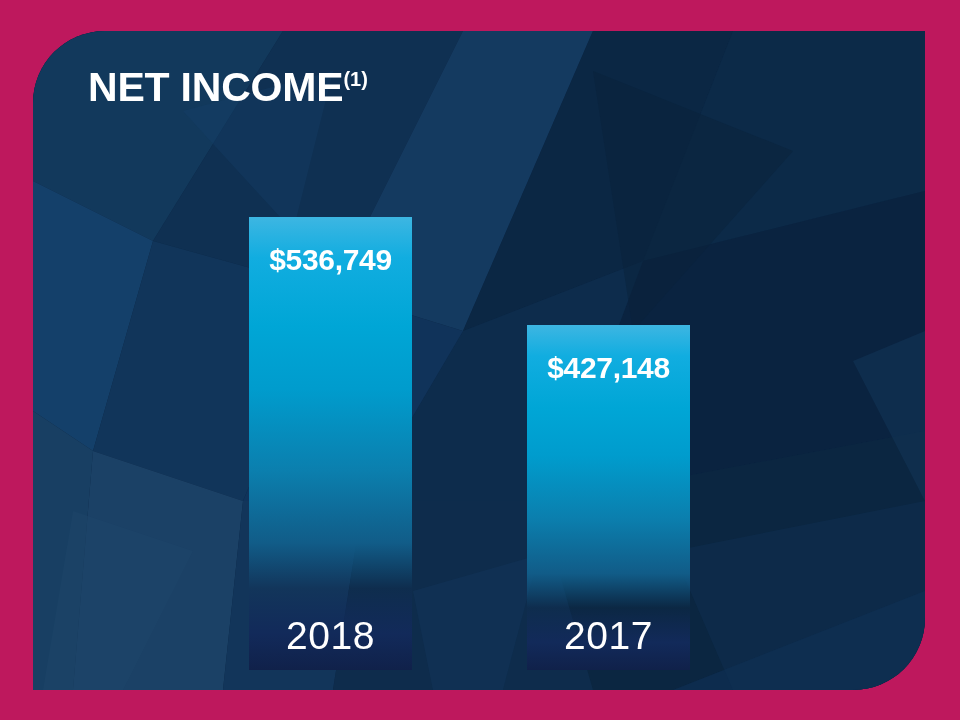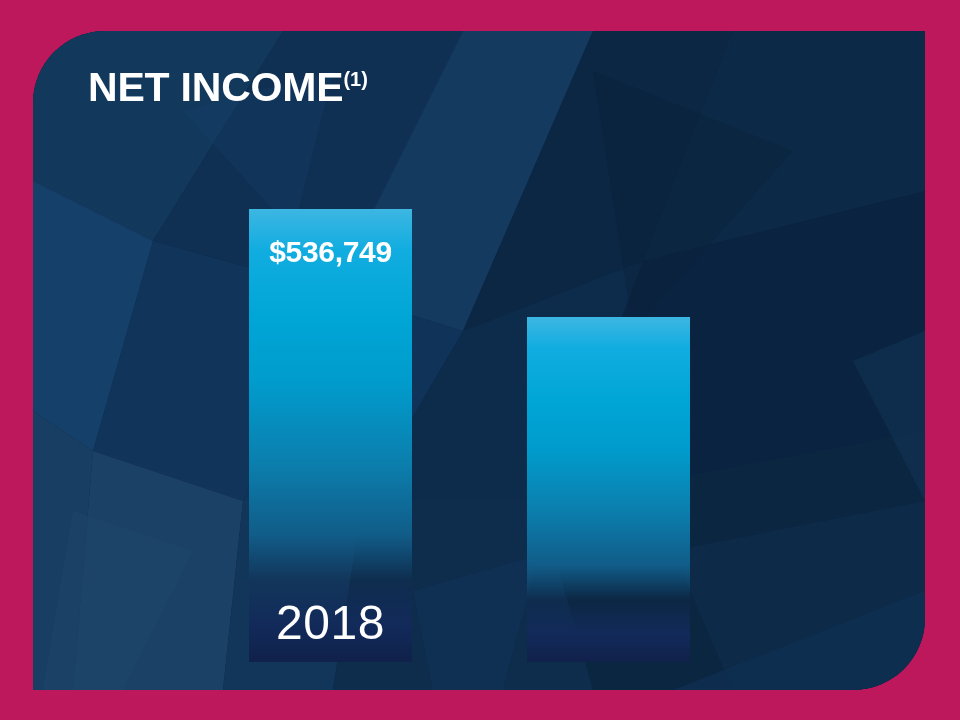--- a/index.html
+++ b/index.html
@@ -69,21 +69,21 @@
     font-weight: bold;
     letter-spacing: -0.6px;
     white-space: nowrap;
     line-height: 1;
   }
 
   
   #plot {
     position: absolute;
     left: 0;
-    top: 4px;
+    top: 12px;
     width: 748px;
     height: 659px;
   }
 
   .bar {
     position: absolute;
     bottom: 32px;
     width: 163px;
     background: linear-gradient(to bottom,
         #3db6e2 0%,
@@ -113,21 +113,21 @@
   .bar.b0 .bar-value { top: 26px; }
   .bar.b1 .bar-value { top: 26px; }
 
   .bar-label {
     position: absolute;
     left: 0;
     right: 0;
     bottom: 12px;
     text-align: center;
     color: #ffffff;
-    font-size: 48px;
+    font-size: 39px;
     font-weight: normal;
     letter-spacing: 0.5px;
     white-space: nowrap;
   }
 </style>
 </head>
 <body>
 
 <div id="slide">
 
@@ -163,17 +163,19 @@
 
 
     <div id="plot">
 
       <div class="bar b0">
         <div class="bar-value">$536,749</div>
         <div class="bar-label">2018</div>
       </div>
 
       <div class="bar b1">
+        <div class="bar-value">$427,148</div>
+        <div class="bar-label">2017</div>
       </div>
 
     </div>
   </div>
 </div>
 
 </body></html>

